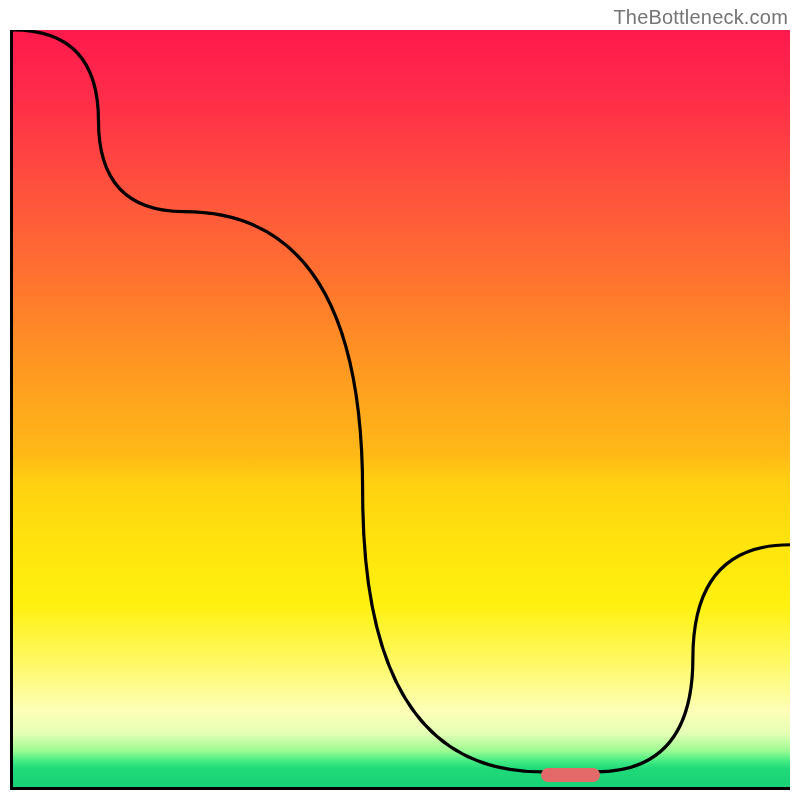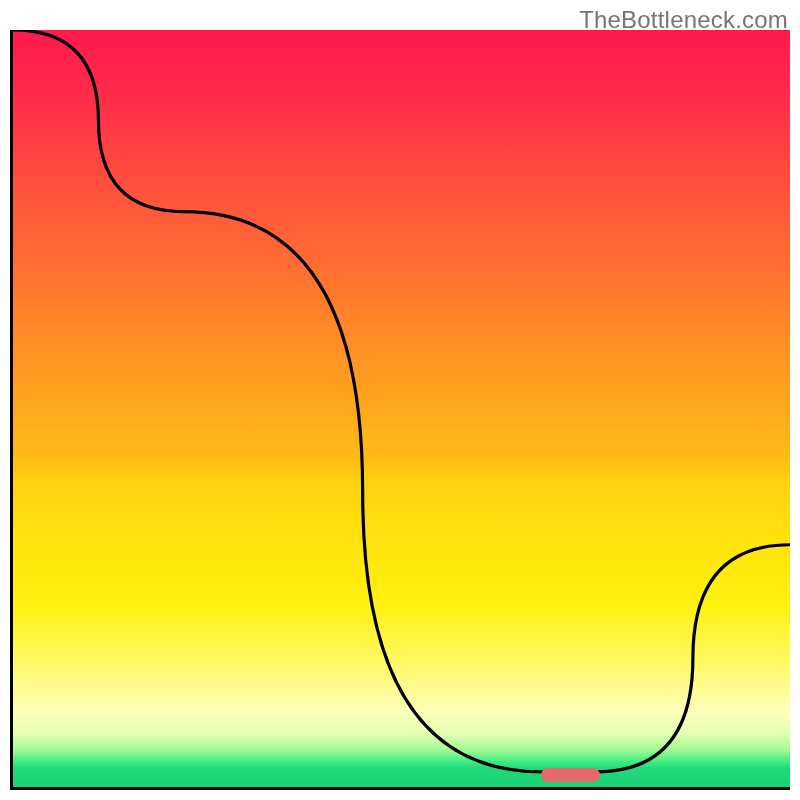--- a/index.html
+++ b/index.html
@@ -47,21 +47,21 @@
       #9cfb92 95.2%,
       #42eb84 96.6%,
       #1fd979 97.6%,
       #19d277 100%
     );
   }
   .attribution {
     position: absolute;
     top: 6px;
     right: 12px;
-    font-size: 24px;
+    font-size: 20px;
     font-weight: 500;
     color: #757575;
     letter-spacing: 0.2px;
   }
   svg.curve {
     position: absolute;
     left: 0;
     top: 0;
     width: 100%;
     height: 100%;

